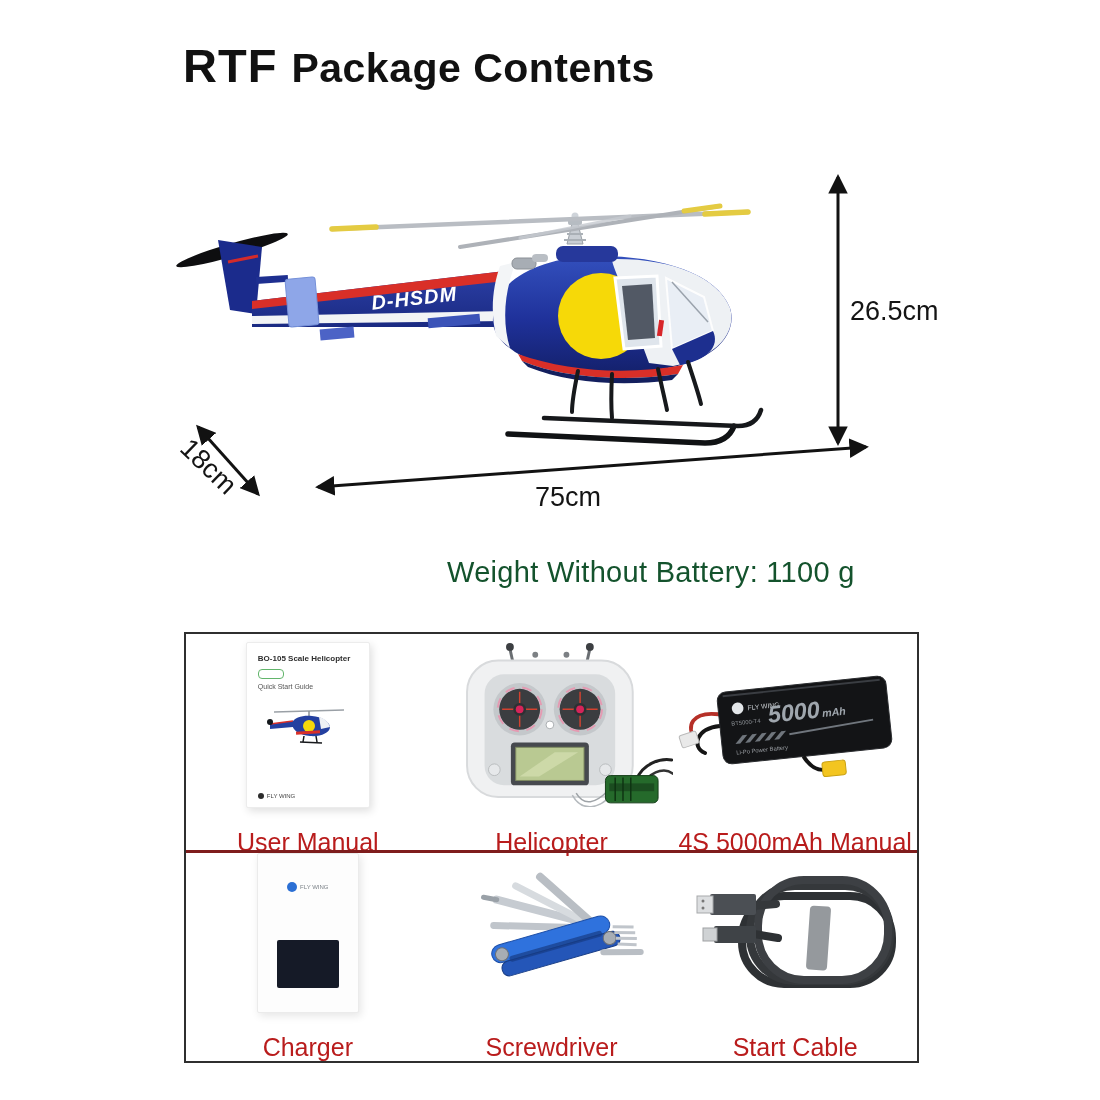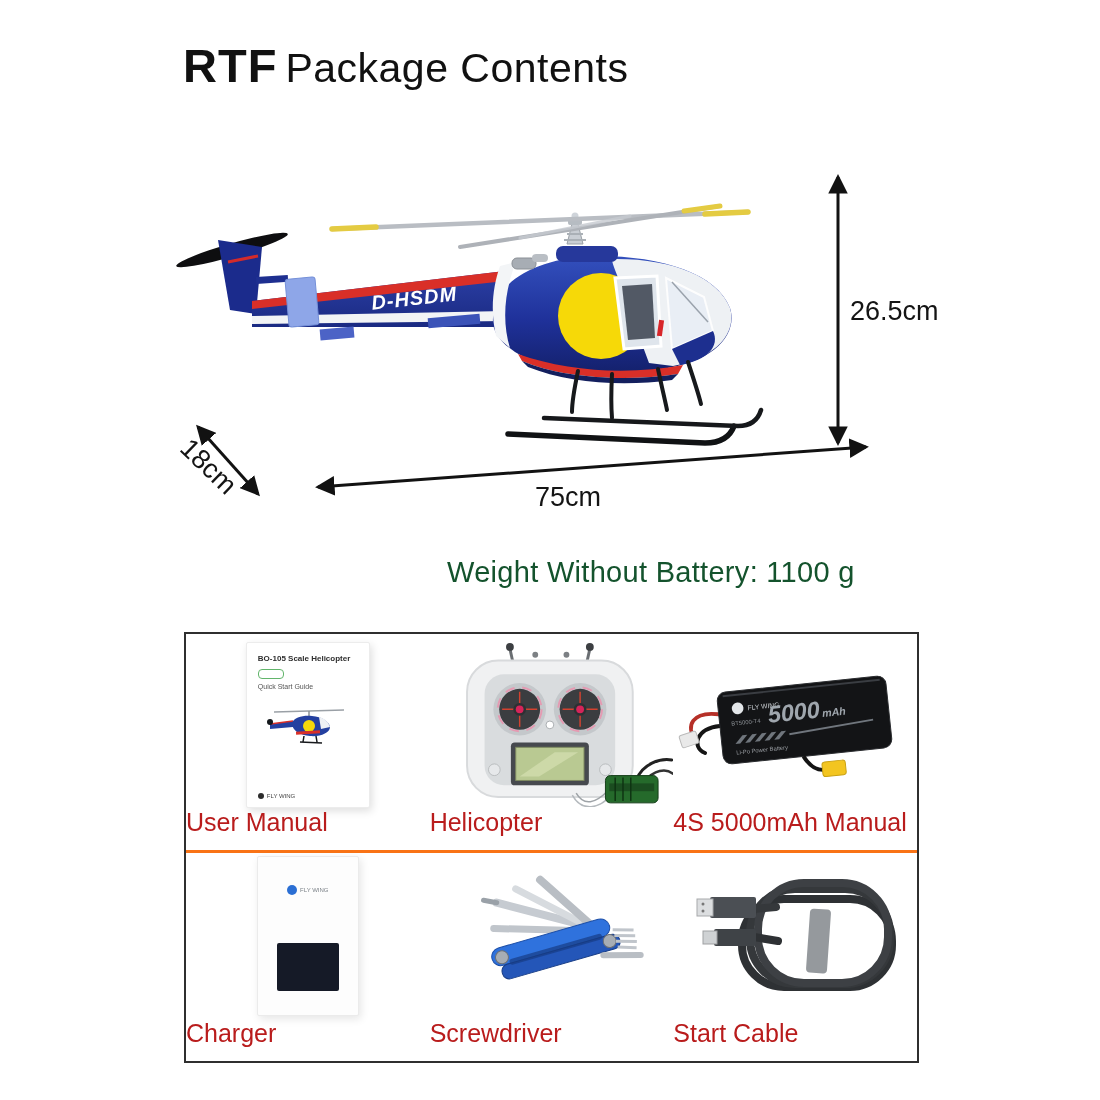--- a/index.html
+++ b/index.html
@@ -1,35 +1,35 @@
 <!DOCTYPE html>
 <html><head>
 <meta charset="utf-8">
 <style>
   html,body{margin:0;padding:0;background:#fff;}
   .page{position:relative;width:1100px;height:1100px;background:#ffffff;overflow:hidden;
         font-family:"Liberation Sans",sans-serif;color:#222;}
   
   .title{position:absolute;left:183px;top:38px;margin:0;color:#111;white-space:nowrap;}
   .title .t-bold{font-size:47px;font-weight:900;letter-spacing:1px;text-align:right;}
-  .title .t-rest{font-size:41px;font-weight:400;margin-left:8px;letter-spacing:.5px;}
+  .title .t-rest{font-size:41px;font-weight:700;margin-left:14px;letter-spacing:.5px;}
   
   .heli-svg{position:absolute;left:160px;top:150px;}
   .dim-text{font-family:"Liberation Sans",sans-serif;font-size:27px;fill:#141414;}
   .reg-text{font-family:"Liberation Sans",sans-serif;font-size:20px;font-weight:bold;
             font-style:italic;fill:#ffffff;letter-spacing:1px;}
   
   .weight{position:absolute;left:447px;top:556px;font-size:29px;color:#14532d;letter-spacing:.3px;}
   
   .pkg-table{position:absolute;left:184px;top:632px;width:735px;height:431px;
              border:2px solid #2f2f2f;box-sizing:border-box;background:#fff;
              display:grid;grid-template-rows:216px 1fr;}
   .pkg-row{display:grid;grid-template-columns:1fr 1fr 1fr;}
-  .pkg-row--second{border-top:3px solid #f97316;}
-  .cell{display:flex;flex-direction:column;align-items:flex-start;min-width:0;}
+  .pkg-row--second{border-top:3px solid #7f1d1d;}
+  .cell{display:flex;flex-direction:column;align-items:center;min-width:0;gap:20px;}
   .img-box{flex:1;display:flex;align-items:center;justify-content:center;width:100%;}
   .cell-label{font-size:25px;color:#b91c1c;margin-bottom:13px;white-space:nowrap;}
   
   .manual{width:124px;height:166px;background:#fff;border:1px solid #ececec;border-radius:2px;
           box-shadow:2px 3px 8px rgba(0,0,0,.13);padding:11px 9px 8px 11px;box-sizing:border-box;
           display:flex;flex-direction:column;margin-top:8px;}
   .manual-title{font-size:8px;font-weight:bold;color:#2e2e2e;}
   .manual-badge{width:24px;height:8px;border:1px solid #62b56b;border-radius:4px;margin:6px 0 4px 0;}
   .manual-subtitle{font-size:7px;color:#555;}
   .manual-heli{margin:14px auto 0 auto;display:block;}

